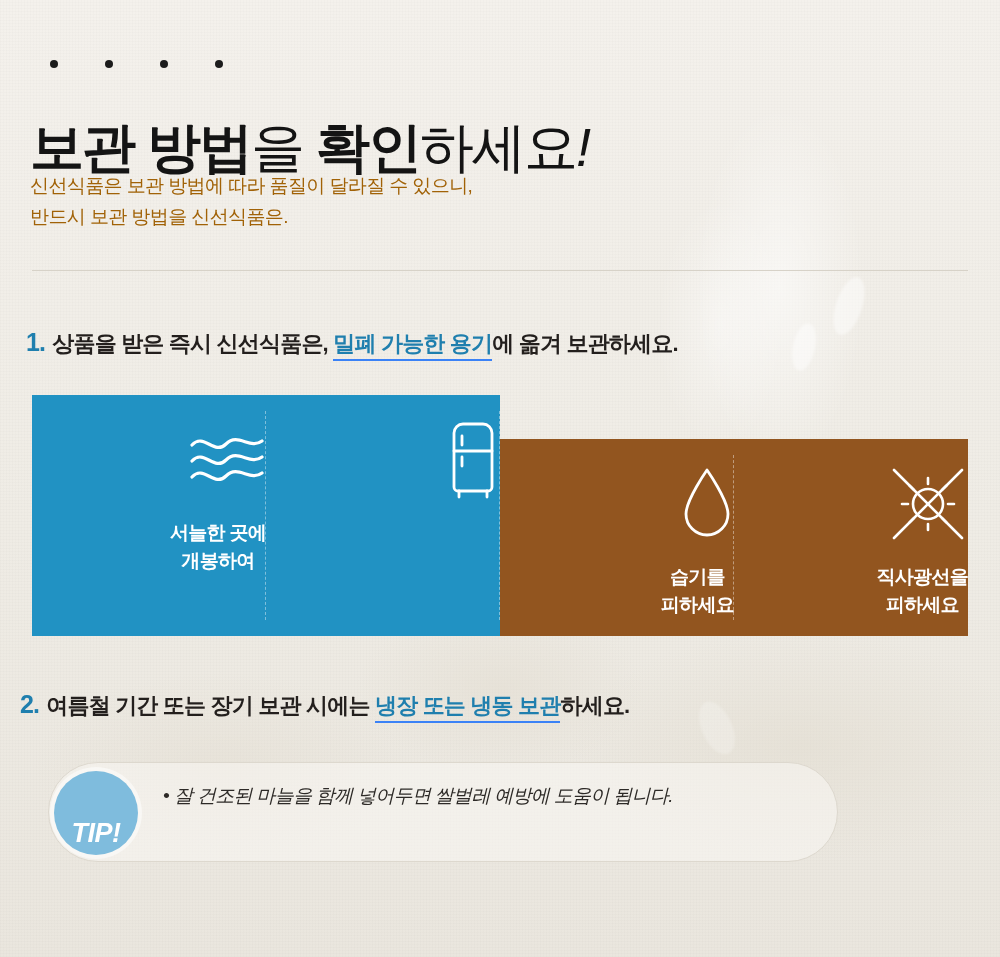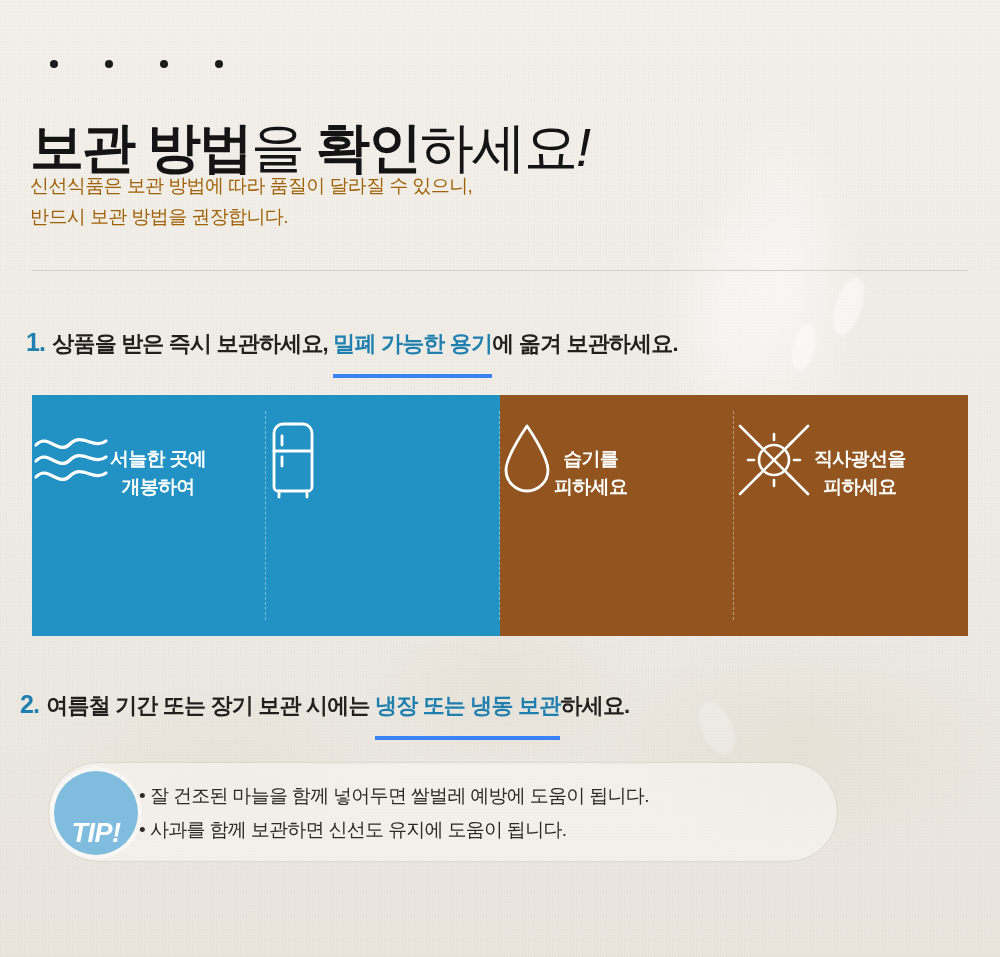--- a/index.html
+++ b/index.html
@@ -110,48 +110,48 @@
     color: #231f1d;
   }
   .step .num {
     color: #1f7fae;
     font-size: 25px;
     font-weight: bold;
     margin-right: 7px;
   }
   .step .hl {
     color: #1f7fae;
-    border-bottom: 4px solid #3b82f6;
-    padding-bottom: 18px;
+    border-bottom: 2px solid #3b82f6;
+    padding-bottom: 3px;
   }
   #step1 { top: 328px; }
   #step2 { top: 690px; left: 20px; }
 
   
   .panels {
     position: absolute;
     left: 32px;
     top: 395px;
     width: 936px;
     height: 241px;
     display: flex;
     overflow: hidden;
   }
   .panel {
     flex: 1 1 0;
     position: relative;
     display: flex;
-    flex-direction: row;
-    align-items: flex-start;
+    flex-direction: column;
+    align-items: flex-end;
     justify-content: flex-start;
     padding-top: 28px;
     box-sizing: border-box;
   }
   .panel.blue { background: #2192c3; }
-  .panel.brown { background: #92551f; }
+  .panel.brown { background: #92551f; margin-top: 44px; }
   .panel .sep {
     position: absolute;
     right: 0;
     top: 16px;
     bottom: 16px;
     width: 1px;
     border-right: 1px dashed rgba(255,255,255,.42);
   }
   .panel .icon-wrap {
     height: 74px;
@@ -197,23 +197,24 @@
   .tip-badge span {
     color: #ffffff;
     font-size: 27px;
     font-weight: bold;
     font-style: italic;
     letter-spacing: -.5px;
     margin-top: 40px;
   }
   .tip-list {
     position: absolute;
-    left: 139px;
+    left: 163px;
     top: 779px;
     width: 680px;
+    font-style: italic;
   }
   .tip-item {
     font-size: 19px;
     line-height: 34px;
     color: #2d2a27;
     letter-spacing: -.7px;
     white-space: nowrap;
   }
   .tip-item .bullet {
     display: inline-block;
@@ -237,27 +238,27 @@
     <div class="dot"></div>
     <div class="dot"></div>
   </div>
 
   <h1 class="title">
     <span class="b">보관 방법</span><span class="n">을 </span><span class="b">확인</span><span class="n">하세요</span><span class="ex">!</span>
   </h1>
 
   <div class="subtitle">
     <div>신선식품은 보관 방법에 따라 품질이 달라질 수 있으니,</div>
-    <div>반드시 보관 방법을 권장합니다.</div>
+    <div>반드시 보관 방법을 신선식품은.</div>
   </div>
 
   <div class="divider"></div>
 
   <div class="step" id="step1">
-    <span class="num">1.</span><span>상품을 받은 즉시 보관하세요, </span><span class="hl">밀폐 가능한 용기</span><span>에 옮겨 보관하세요.</span>
+    <span class="num">1.</span><span>상품을 받은 즉시 신선식품은, </span><span class="hl">밀폐 가능한 용기</span><span>에 옮겨 보관하세요.</span>
   </div>
 
   <div class="panels">
 
     <div class="panel blue">
       <div class="icon-wrap">
         <svg width="78" height="54" viewBox="0 0 78 54" fill="none" stroke="#ffffff" stroke-width="3.2" stroke-linecap="round">
           <path d="M4 12 C16 -1, 26 23, 38 11 C50 -1, 62 17, 74 8"></path>
           <path d="M4 28 C16 15, 26 39, 38 27 C50 15, 62 33, 74 24"></path>
           <path d="M4 44 C16 31, 26 55, 38 43 C50 31, 62 49, 74 40"></path>
@@ -326,18 +327,15 @@
   </div>
 
   <div class="tipbox"></div>
   <div class="tip-badge">
     <span>TIP!</span>
   </div>
   <div class="tip-list">
     <div class="tip-item">
       <span class="bullet">•</span><span>잘 건조된 마늘을 함께 넣어두면 쌀벌레 예방에 도움이 됩니다.</span>
     </div>
-    <div class="tip-item">
-      <span class="bullet">•</span><span>사과를 함께 보관하면 신선도 유지에 도움이 됩니다.</span>
-    </div>
   </div>
 
 </div>
 
 </body></html>

